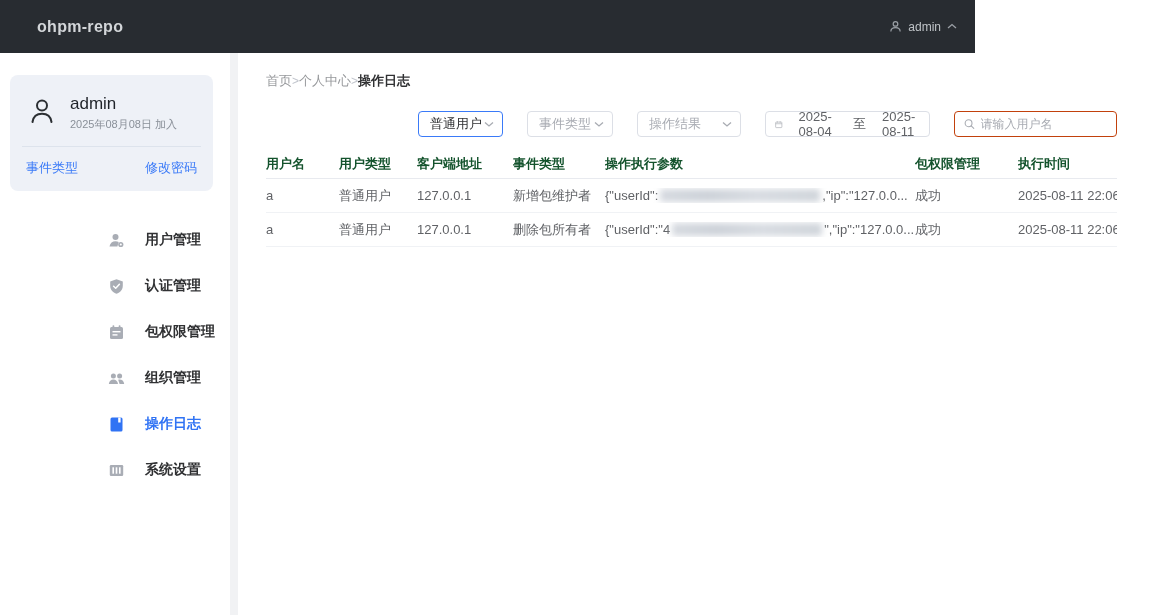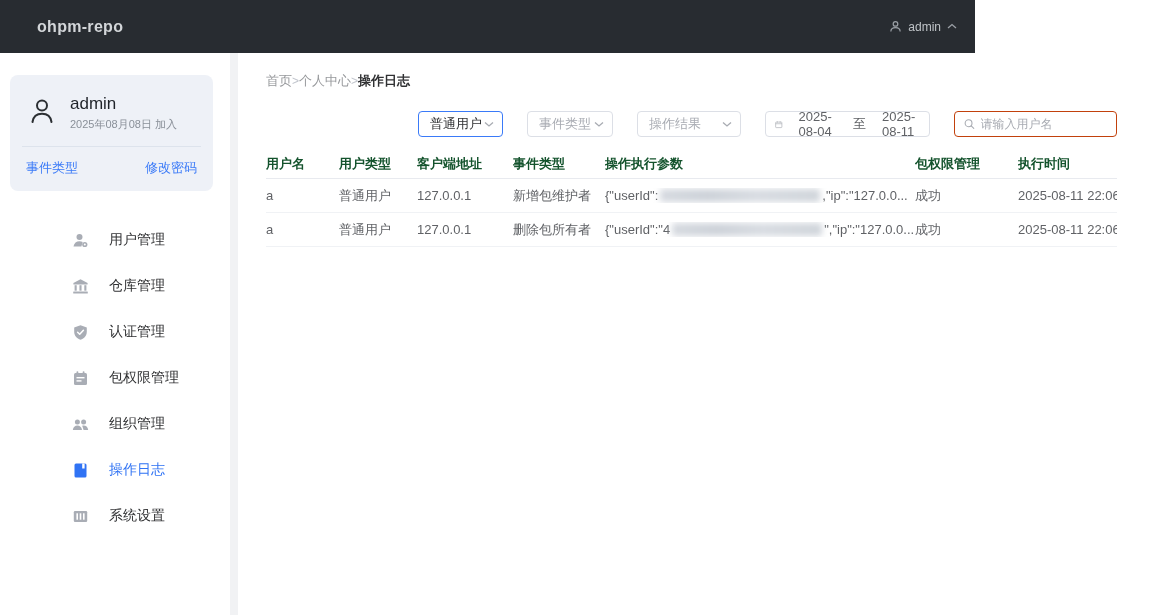--- a/index.html
+++ b/index.html
@@ -35,21 +35,21 @@
   .profile-name { font-size:17px; color:#1f2329; font-weight:500; line-height:1.25; }
   .profile-joined { font-size:11px; color:#8a9099; margin-top:3px; }
   .profile-divider { border-top:1px solid #dde3ec; margin:14px -4px 12px -4px; }
   .profile-links { display:flex; justify-content:space-between; }
   .profile-links a { font-size:13px; color:#3a7af8; text-decoration:none; cursor:pointer; }
 
   
   .menu { margin-top:26px; }
   .menu-item {
     height:46px; display:flex; align-items:center; gap:20px;
-    padding-left:72px; cursor:pointer; color:#303133; font-size:14px;
+    padding-left:108px; cursor:pointer; color:#303133; font-size:14px;font-weight:bold;
   }
   .menu-item .mi-icon { width:17px; height:17px; display:flex; align-items:center; justify-content:center; }
   .menu-item.active { color:#3073f4; }
 
   
   .breadcrumb { display:flex; align-items:center; gap:0; font-size:13px; color:#97999c; }
   .breadcrumb .sep { color:#c0c4cc; font-size:12px; }
   .breadcrumb .crumb { cursor:pointer; }
   .breadcrumb .crumb.current { color:#303133; font-weight:bold; cursor:default; }
 
@@ -157,32 +157,20 @@
             <svg width="17" height="17" viewBox="0 0 17 17">
                 <circle cx="7.5" cy="5" r="3" fill="#a9adb5"></circle>
                 <path d="M1.5 14.5c.5-3.6 3-5.3 6-5.3 1.2 0 2.3.25 3.2.75l-1.3 4.55z" fill="#a9adb5"></path>
                 <circle cx="12.8" cy="12.5" r="2.6" fill="#a9adb5"></circle>
                 <circle cx="12.8" cy="12.5" r="1" fill="#fff"></circle>
               </svg>
           </span>
           <span>用户管理</span>
         </div>
 
-        <div class="menu-item">
-          <span class="mi-icon">
-            <svg width="17" height="17" viewBox="0 0 17 17">
-                <path d="M8.5 1.2L15.6 5v1.4H1.4V5z" fill="#a9adb5"></path>
-                <rect x="2.6" y="7.2" width="2.1" height="5.5" fill="#a9adb5"></rect>
-                <rect x="7.45" y="7.2" width="2.1" height="5.5" fill="#a9adb5"></rect>
-                <rect x="12.3" y="7.2" width="2.1" height="5.5" fill="#a9adb5"></rect>
-                <rect x="1.2" y="13.6" width="14.6" height="2" rx=".5" fill="#a9adb5"></rect>
-              </svg>
-          </span>
-          <span>仓库管理</span>
-        </div>
 
         <div class="menu-item">
           <span class="mi-icon">
             <svg width="17" height="17" viewBox="0 0 17 17">
                 <path d="M8.5 1.2l6.3 2.3v4.2c0 4-2.6 6.8-6.3 8.1-3.7-1.3-6.3-4.1-6.3-8.1V3.5z" fill="#a9adb5"></path>
                 <polyline points="5.6,8.3 7.7,10.3 11.4,6.3" fill="none" stroke="#fff" stroke-width="1.5" stroke-linecap="round" stroke-linejoin="round"></polyline>
               </svg>
           </span>
           <span>认证管理</span>
         </div>

